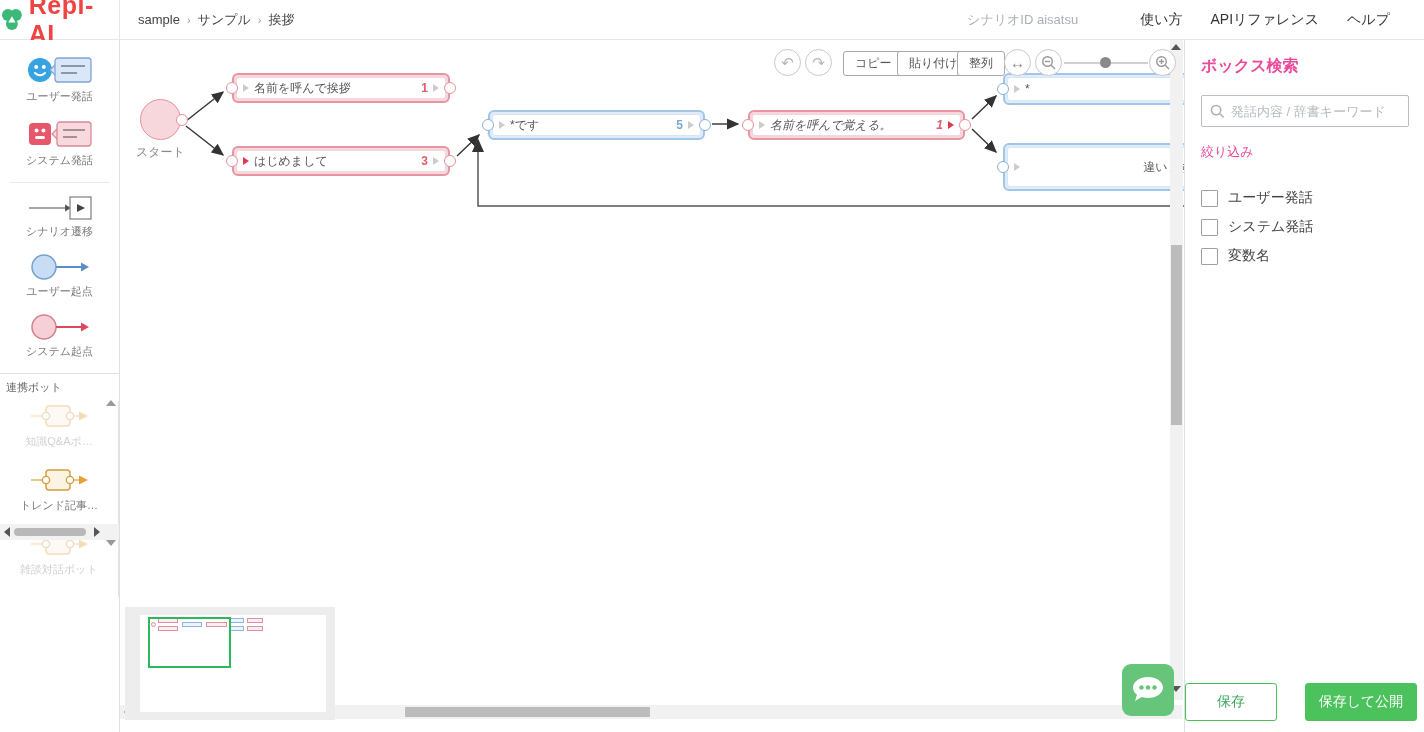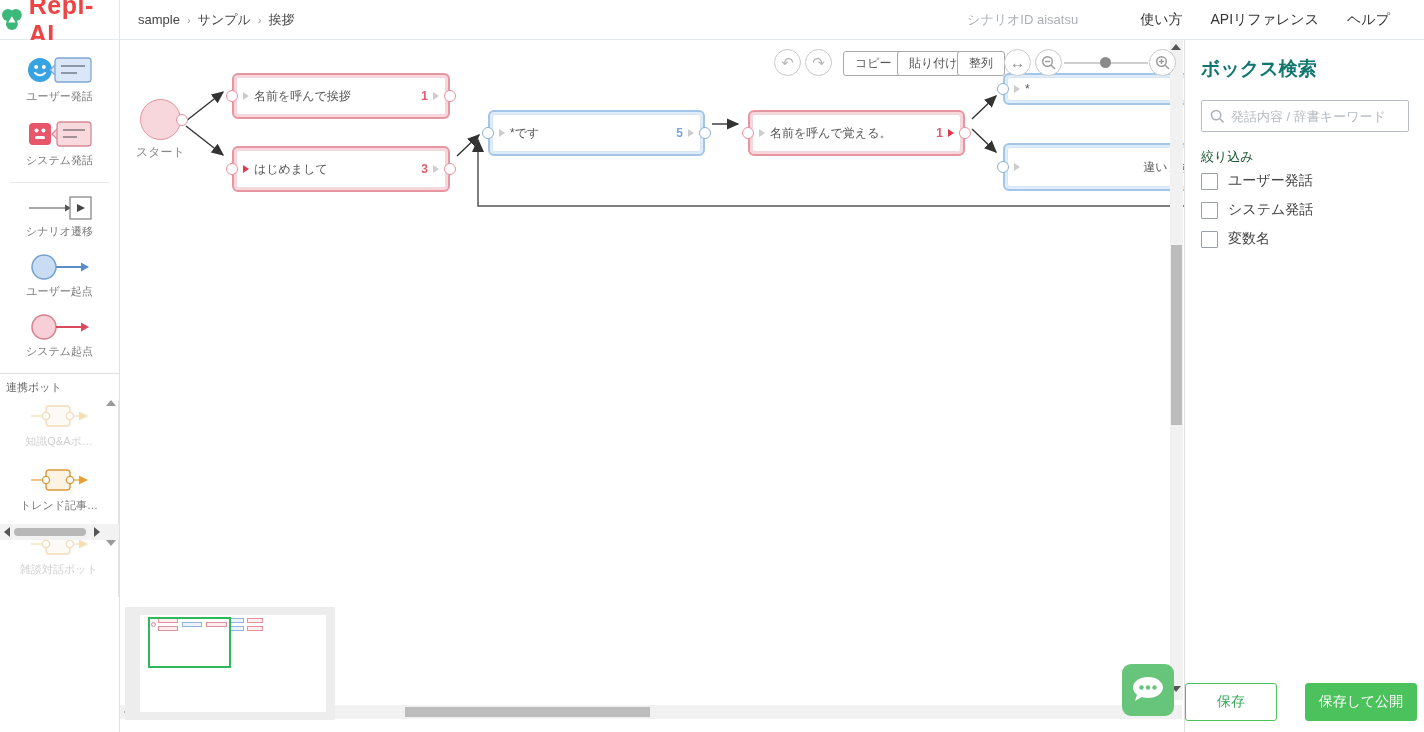--- a/index.html
+++ b/index.html
@@ -36,21 +36,21 @@
   .tri-down  { border-left:5px solid transparent; border-right:5px solid transparent; border-top:6px solid #9a9a9a; }
   .tri-left  { border-top:5px solid transparent; border-bottom:5px solid transparent; border-right:6px solid #555; }
   .tri-right { border-top:5px solid transparent; border-bottom:5px solid transparent; border-left:6px solid #555; }
   .pal-hscroll { position:absolute; left:0; top:484px; width:119px; height:16px; background:#f2f2f2; }
   .pal-hscroll .thumb { position:absolute; left:14px; top:4px; width:72px; height:8px; background:#b8b8b8; border-radius:4px; }
 
   
   .canvas { flex:1; position:relative; overflow:hidden; background:#fff; }
   .wires { position:absolute; left:0; top:0; z-index:1; }
 
-  .node { position:absolute; height:46px; border:2px solid; border-radius:6px; padding:2px; display:flex; align-items:center; z-index:2; }
+  .node { position:absolute; height:30px; border:2px solid; border-radius:6px; padding:2px; display:flex; align-items:center; z-index:2; }
   .node.system { border-color:#e895a2; background:#f8d7dc; }
   .node.user   { border-color:#a3c6e8; background:#dfecf9; }
   .node-inner { flex:1; height:100%; background:#fff; border-radius:3px; display:flex; align-items:center; gap:5px; padding:0 6px; min-width:0; }
   .node.system .node-inner { border:1px solid #f0d8dc; }
   .node.user   .node-inner { border:1px solid #d8e6f4; }
   .node-label { flex:1; font-size:12px; color:#555; white-space:nowrap; overflow:hidden; }
   .node-count { font-size:12px; font-weight:bold; }
   .count-red  { color:#e05c6e; }
   .count-blue { color:#7ba7d7; }
   .play { width:0; height:0; border-top:4px solid transparent; border-bottom:4px solid transparent; border-left:6px solid #ccc; flex:none; }
@@ -83,25 +83,25 @@
   .mm-view { position:absolute; left:23px; top:10px; width:83px; height:51px; border:2px solid #2eb85c; z-index:2; }
   .mm-box { position:absolute; height:5px; border:1px solid; z-index:1; }
   .mm-box.pink { border-color:#e0909e; background:#fdeef0; }
   .mm-box.blue { border-color:#90b4dc; background:#eef4fd; }
   .mm-dot { position:absolute; width:5px; height:5px; border-radius:50%; border:1px solid #e0909e; background:#fdeef0; z-index:1; }
 
   .chat-btn { position:absolute; left:1002px; top:624px; width:52px; height:52px; background:#66c57a; border-radius:9px; z-index:10; display:flex; align-items:center; justify-content:center; cursor:pointer; }
 
   
   .panel { width:240px; border-left:1px solid #e0e0e0; background:#fff; position:relative; padding:16px 8px 0 16px; }
-  .panel-title { font-size:19px; font-weight:bold; color:#0f766e; margin-bottom:18px; }
+  .panel-title { font-size:16px; font-weight:bold; color:#ec4899; margin-bottom:18px; }
   .search-box { width:208px; height:32px; border:1px solid #b8bec4; border-radius:2px; display:flex; align-items:center; padding:0 8px; gap:6px; background:#fff; }
   .search-box input { border:none; outline:none; flex:1; font-size:13px; color:#333; font-family:inherit; min-width:0; }
   .search-box input::placeholder { color:#b4bac0; }
-  .filter-label { font-size:13px; color:#14532d; margin:16px 0 6px 0; }
+  .filter-label { font-size:13px; color:#ec4899; margin:16px 0 28px 0; }
   .filter-row { display:flex; align-items:center; gap:10px; margin-bottom:11px; cursor:pointer; }
   .checkbox { width:17px; height:17px; border:1px solid #9aa0a6; background:#fff; border-radius:1px; flex:none; }
   .filter-row span { font-size:14px; color:#444; }
   .panel-actions { position:absolute; bottom:11px; left:0; width:240px; display:flex; justify-content:space-between; gap:9px; padding-right:8px; }
   .btn-save { width:92px; height:38px; background:#fff; border:1px solid #4cc25c; border-radius:3px; color:#3aa65a; font-size:14px; font-family:inherit; cursor:pointer; }
   .btn-publish { width:112px; height:38px; background:#4cc25c; border:1px solid #4cc25c; border-radius:3px; color:#fff; font-size:14px; font-family:inherit; cursor:pointer; }
 </style>
 </head>
 <body>
 
@@ -288,21 +288,21 @@
         <span class="conn cl"></span>
         <div class="node-inner">
           <span class="play"></span>
           <span class="node-label">*です</span>
           <span class="node-count count-blue">5</span>
           <span class="play"></span>
         </div>
         <span class="conn cr"></span>
       </div>
 
-      <div class="node system" style="left:628px; top:70px; width:217px;">
+      <div class="node system" style="left:628px; top:70px; width:217px;font-style:italic;">
         <span class="conn cl"></span>
         <div class="node-inner">
           <span class="play"></span>
           <span class="node-label">名前を呼んで覚える。</span>
           <span class="node-count count-red">1</span>
           <span class="play red"></span>
         </div>
         <span class="conn cr"></span>
       </div>
 

